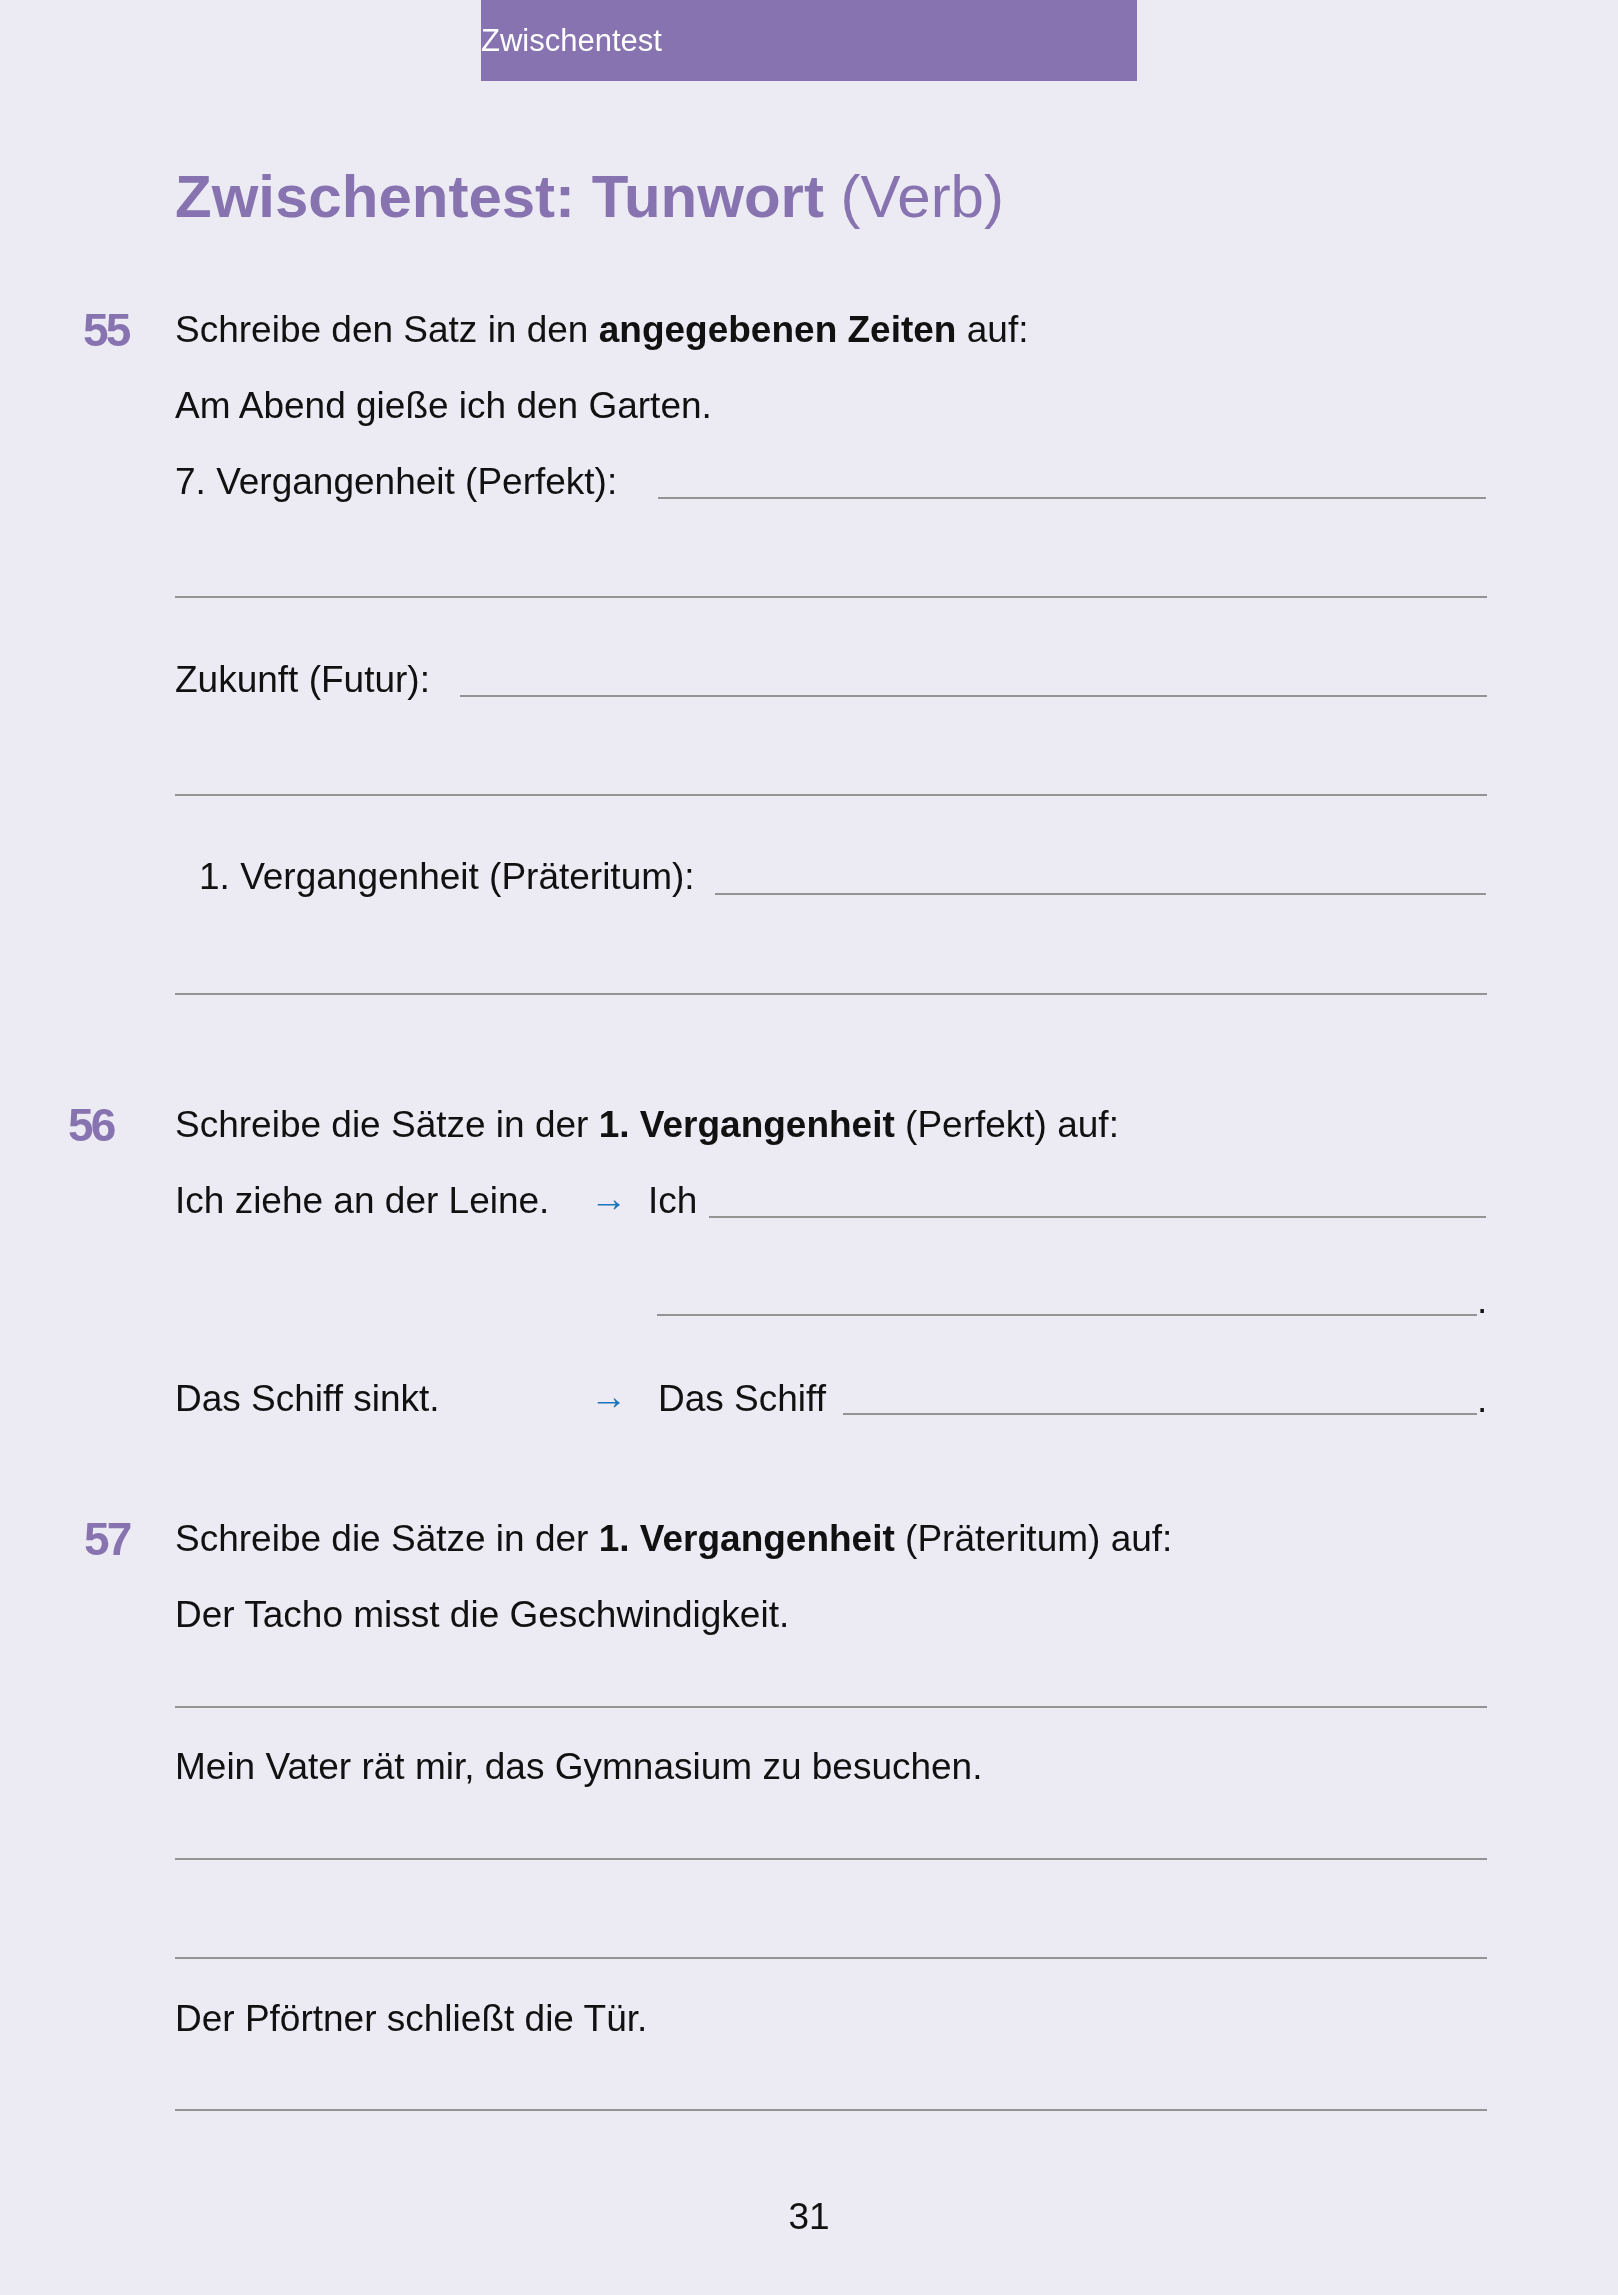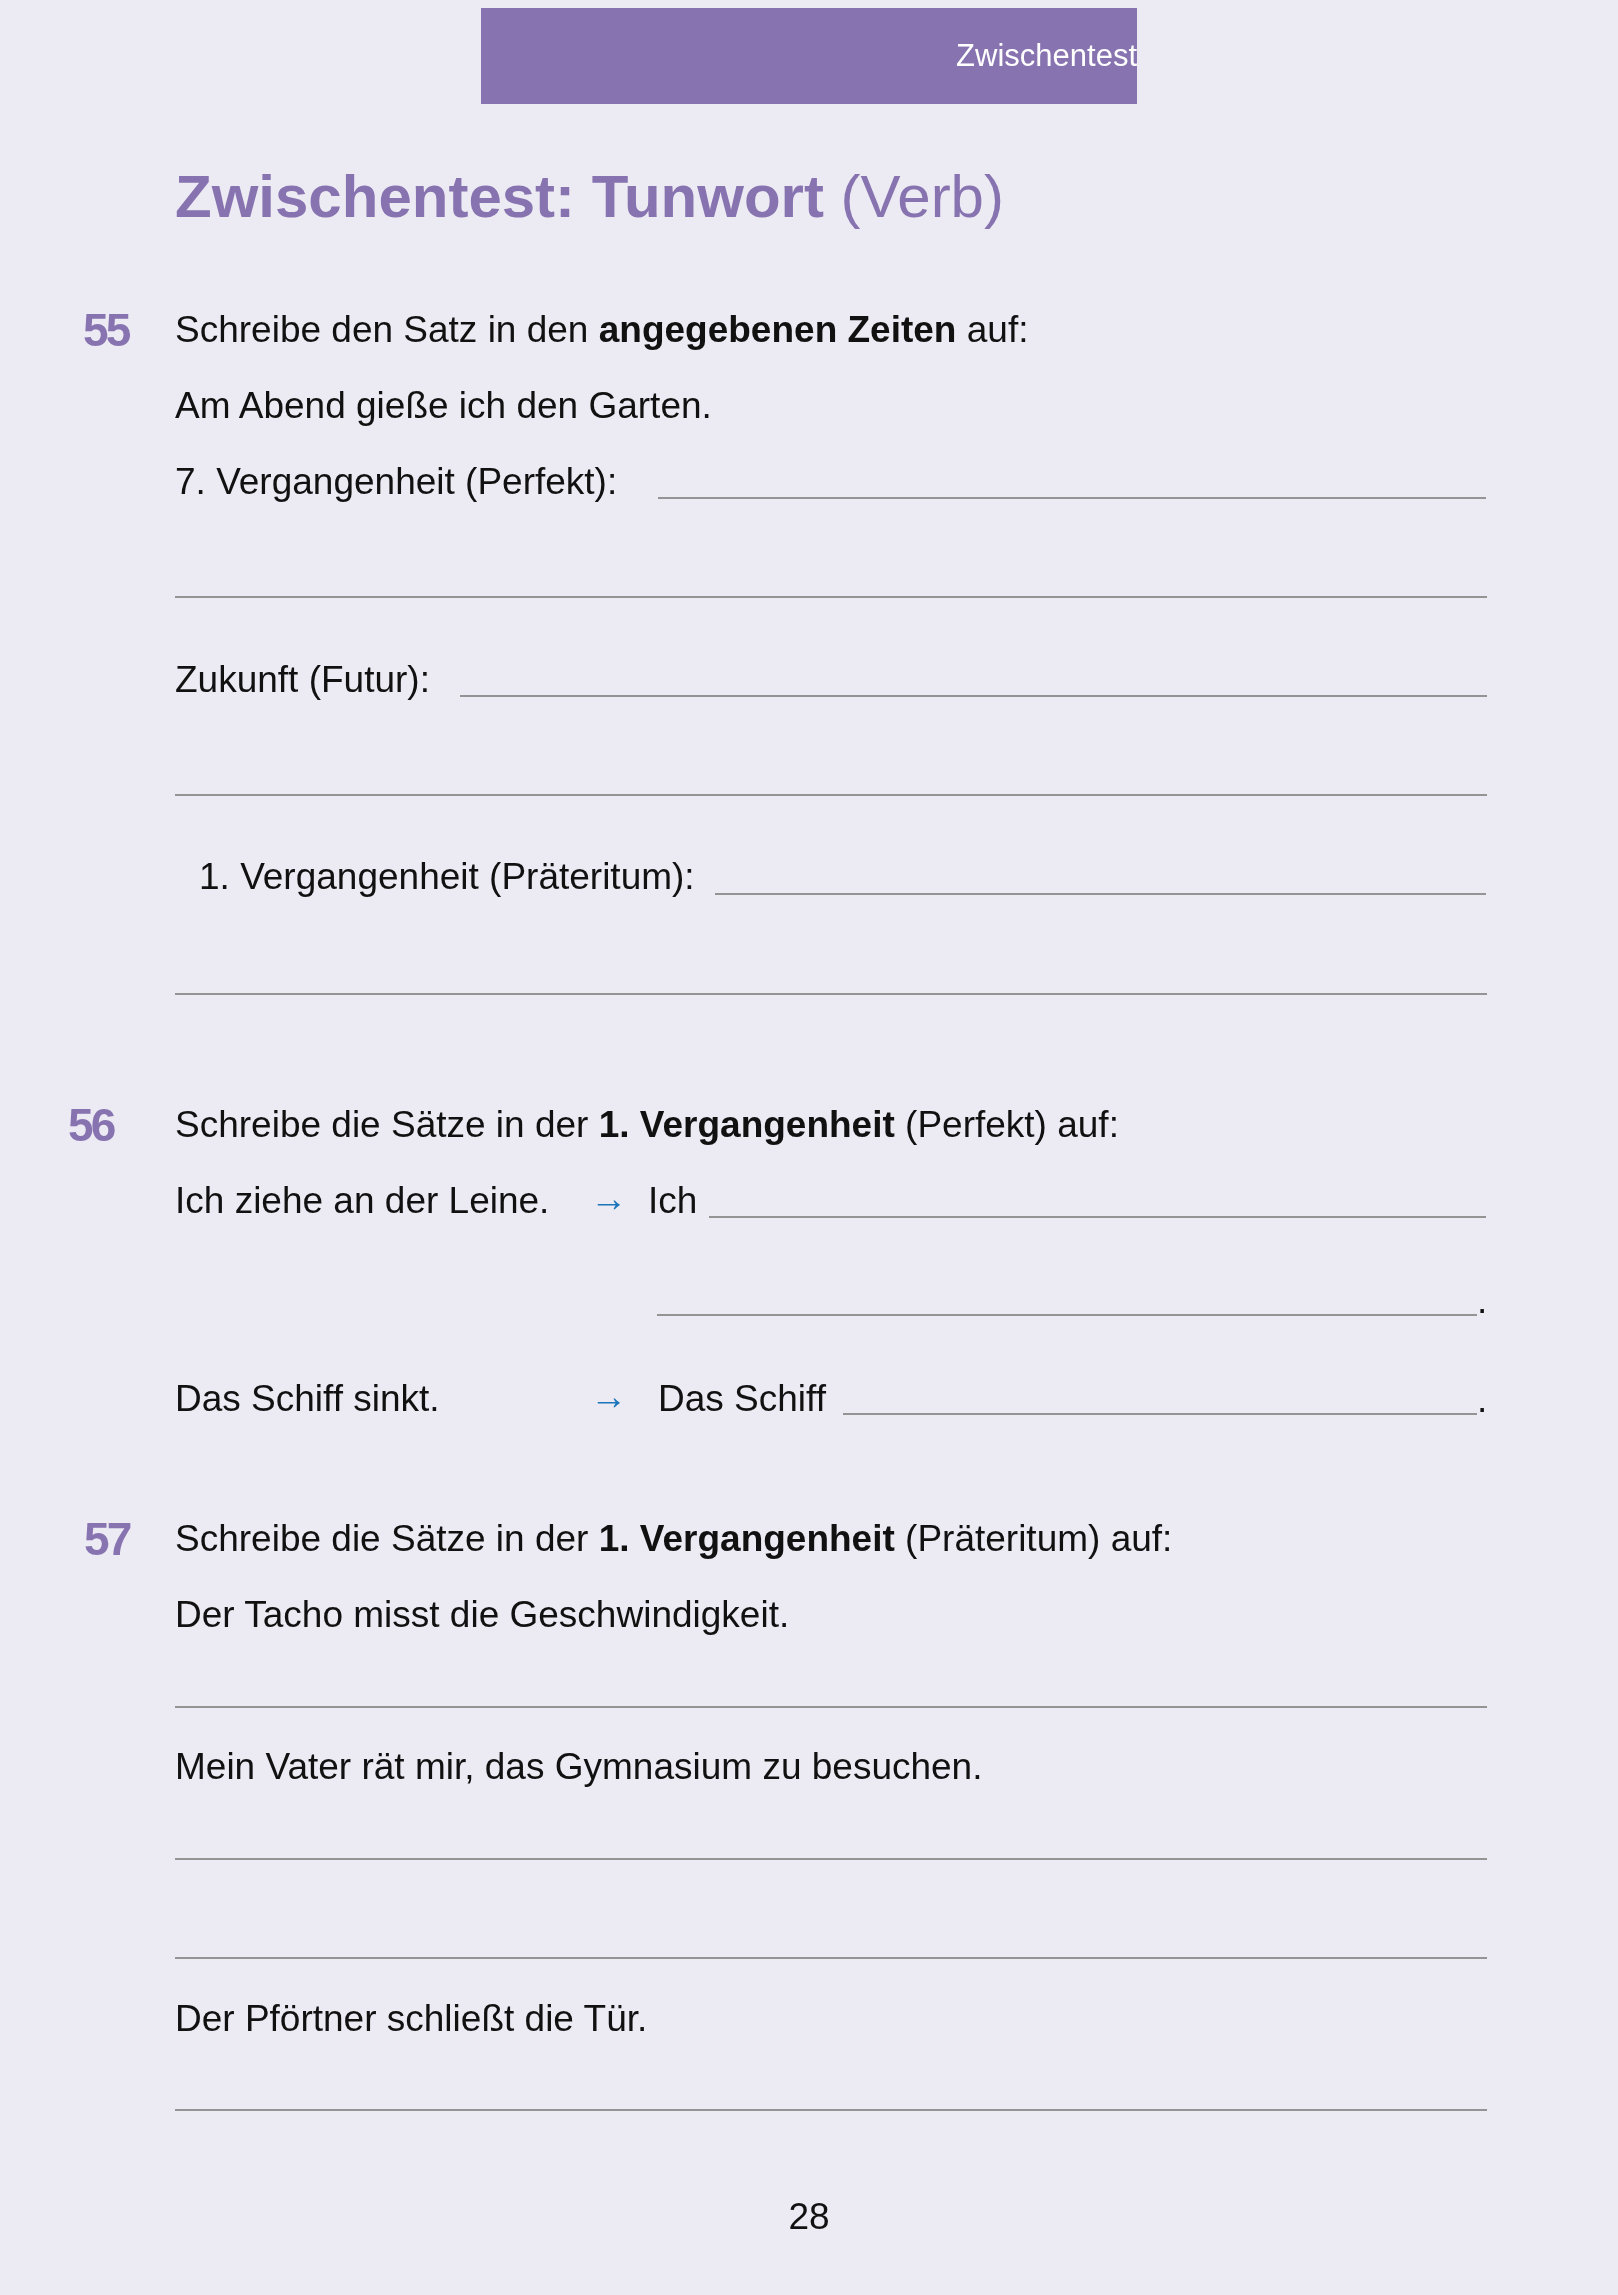--- a/index.html
+++ b/index.html
@@ -6,25 +6,25 @@
     body {
       width: 1618px; height: 2295px;
       background: #eceaf3;
       position: relative;
       overflow: hidden;
       font-family: "Liberation Sans", sans-serif;
       color: #111111;
     }
     .abs { position: absolute; }
     .header-band {
-      left: 481px; top: 8px; width: 656px; height: 96px;
+      left: 481px; top: 0; width: 656px; height: 81px;
       background: #8773b0;
       color: #ffffff;
       font-size: 31px;
-      display: flex; align-items: center; justify-content: flex-end;
+      display: flex; align-items: center; justify-content: flex-start;
     }
     .title {
       left: 175px; top: 162px;
       font-size: 60px; color: #8773b0; white-space: nowrap; text-align: right;
     }
     .title b { font-weight: bold; }
     .num {
       font-size: 46px; font-weight: bold; color: #8773b0;
       letter-spacing: -2.8px;
     }
@@ -98,14 +98,14 @@
 <div class="abs txt" style="left:175px; top:1596px;">Der Tacho misst die Geschwindigkeit.</div>
 <div class="abs line" style="left:175px; top:1706px; width:1312px;"></div>
 
 <div class="abs txt" style="left:175px; top:1748px;">Mein Vater rät mir, das Gymnasium zu besuchen.</div>
 <div class="abs line" style="left:175px; top:1858px; width:1312px;"></div>
 <div class="abs line" style="left:175px; top:1957px; width:1312px;"></div>
 
 <div class="abs txt" style="left:175px; top:2000px;">Der Pförtner schließt die Tür.</div>
 <div class="abs line" style="left:175px; top:2109px; width:1312px;"></div>
 
-<div class="abs page-num">28</div>
+<div class="abs page-num">31</div>
 
 
 </body></html>

